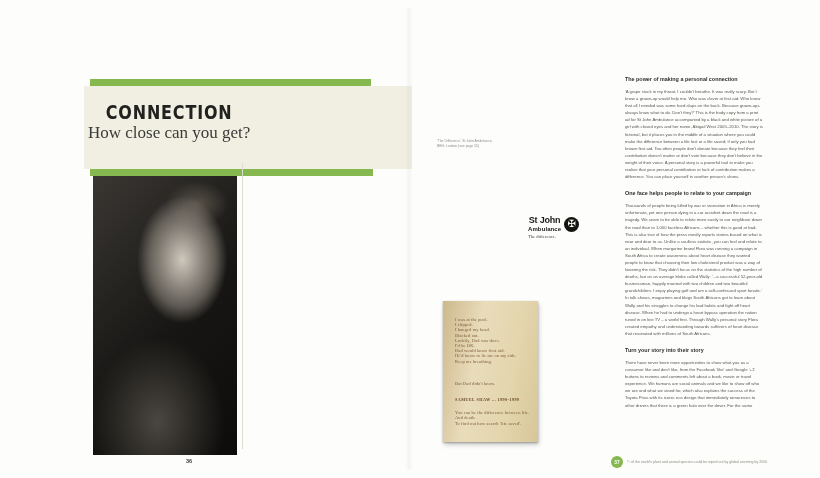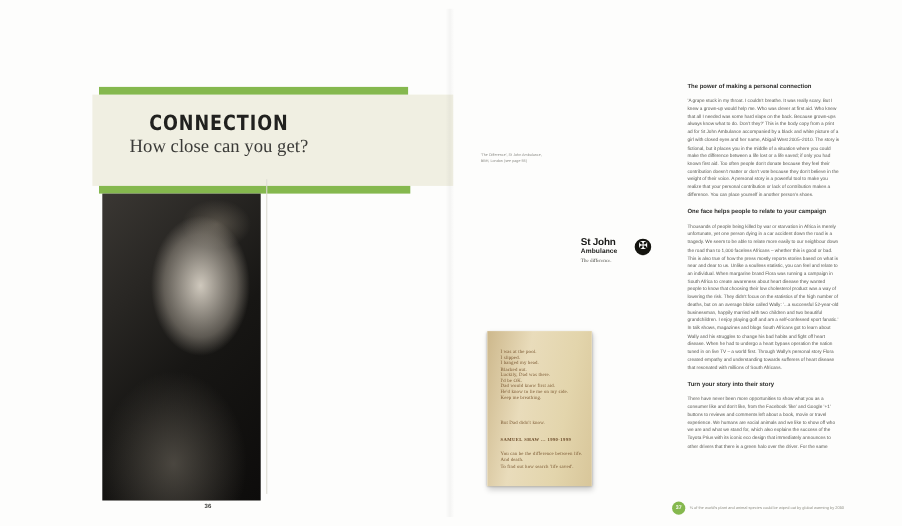--- a/index.html
+++ b/index.html
@@ -9,21 +9,21 @@
     font-family:"Liberation Sans", sans-serif;
     -webkit-font-smoothing:antialiased;
   }
   .abs{position:absolute;}
 
   
   .cream-band{left:84px;top:86px;width:328px;height:83px;background:#f0efe2;}
   .green-bar{background:#85b84e;height:7px;}
   .bar-top{left:90px;top:79px;width:281px;}
   .bar-bottom{left:90px;top:169px;width:283px;}
-  .title-block{left:88px;top:102px;width:222px;text-align:center;}
+  .title-block{left:88px;top:102px;width:222px;}
   .page-title{
     font-family:"DejaVu Sans", sans-serif;font-weight:800;font-size:19px;
     letter-spacing:1px;color:#21211f;line-height:20px;
     transform:scaleX(.84);transform-origin:center;
   }
   .page-subtitle{
     font-family:"Liberation Serif", serif;font-size:17px;
     color:#3b3b38;line-height:20px;margin-top:1px;
   }
   .photo{
@@ -37,21 +37,21 @@
   .photo-edge-line{left:242px;top:163px;width:1px;height:286px;background:#dedcd3;}
   .page-num-left{left:186px;top:458px;font-size:5.5px;font-weight:bold;color:#3d3d3a;}
 
   
   .fold{left:405px;top:8px;width:8px;height:462px;
     background:linear-gradient(90deg,rgba(0,0,0,0) 0%,rgba(0,0,0,.035) 50%,rgba(0,0,0,0) 100%);}
 
   
   .caption{left:437px;top:139px;width:92px;font-size:3.4px;line-height:4.6px;color:#90908a;}
   .logo{left:528px;top:216px;}
-  .logo-row{display:flex;align-items:center;gap:16px;}
+  .logo-row{display:flex;align-items:center;gap:3px;text-align:center;}
   .logo-name{line-height:1;}
   .logo-name .l1{font-size:9px;font-weight:800;color:#1a1a18;letter-spacing:-.2px;}
   .logo-name .l2{font-size:6px;font-weight:800;color:#1a1a18;letter-spacing:.1px;margin-top:1px;}
   .logo-circle{
     width:15px;height:15px;border-radius:50%;background:#14140f;color:#fff;
     display:flex;align-items:center;justify-content:center;font-size:10px;line-height:1;
   }
   .logo-tagline{font-family:"Liberation Serif", serif;font-size:4.6px;color:#45453f;margin-top:2px;}
 
   .note{

